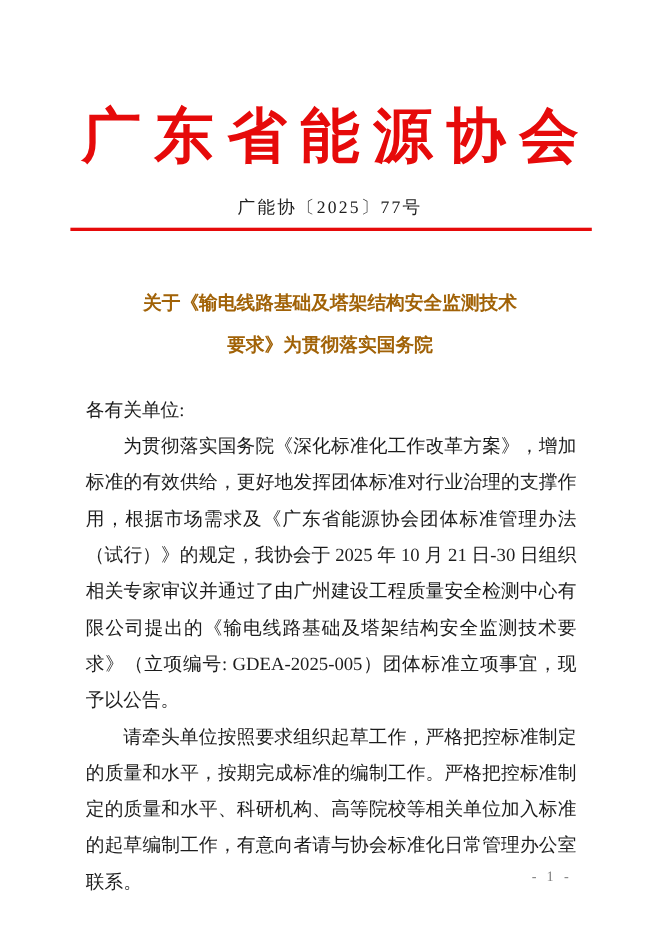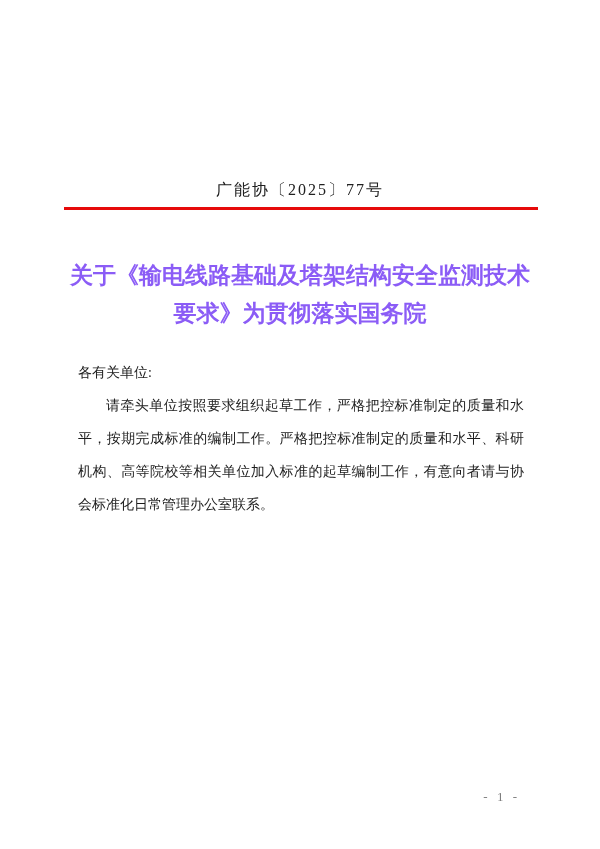--- a/index.html
+++ b/index.html
@@ -51,31 +51,31 @@
     height: 3px;
     background: #e60a0a;
   }
   .doc-title {
     position: absolute;
     top: 257px;
     left: 40px;
     width: 520px;
     margin: 0;
     text-align: center;
-    font-size: 23px;
+    font-size: 17px;
     line-height: 38px;
     font-weight: bold;
-    color: #8b5cf6;
+    color: #a16207;
   }
   .body-text {
     position: absolute;
     top: 356px;
     left: 78px;
     width: 446px;
-    font-size: 14px;
+    font-size: 17px;
     line-height: 33px;
     text-align: justify;
     color: #1c1c1c;
   }
   .salutation {
     margin: 0;
   }
   .para {
     margin: 0;
     text-indent: 2em;
@@ -88,30 +88,32 @@
     line-height: 16px;
     letter-spacing: 3px;
     color: #7d7d7d;
   }
 </style>
 </head>
 <body>
 
 <div class="page">
 
+  <h1 class="org-name">广东省能源协会</h1>
 
   <div class="doc-number">广能协〔2025〕77号</div>
 
   <div class="red-line"></div>
 
   <h2 class="doc-title">
     <span style="display:block">关于《输电线路基础及塔架结构安全监测技术</span>
     <span style="display:block">要求》为贯彻落实国务院</span>
   </h2>
 
   <div class="body-text">
     <p class="salutation">各有关单位:</p>
+    <p class="para">为贯彻落实国务院《深化标准化工作改革方案》，增加标准的有效供给，更好地发挥团体标准对行业治理的支撑作用，根据市场需求及《广东省能源协会团体标准管理办法（试行）》的规定，我协会于 2025 年 10 月 21 日-30 日组织相关专家审议并通过了由广州建设工程质量安全检测中心有限公司提出的《输电线路基础及塔架结构安全监测技术要求》（立项编号: GDEA-2025-005）团体标准立项事宜，现予以公告。</p>
     <p class="para">请牵头单位按照要求组织起草工作，严格把控标准制定的质量和水平，按期完成标准的编制工作。严格把控标准制定的质量和水平、科研机构、高等院校等相关单位加入标准的起草编制工作，有意向者请与协会标准化日常管理办公室联系。</p>
   </div>
 
   <div class="page-number">- 1 -</div>
 
 </div>
 
 </body></html>

